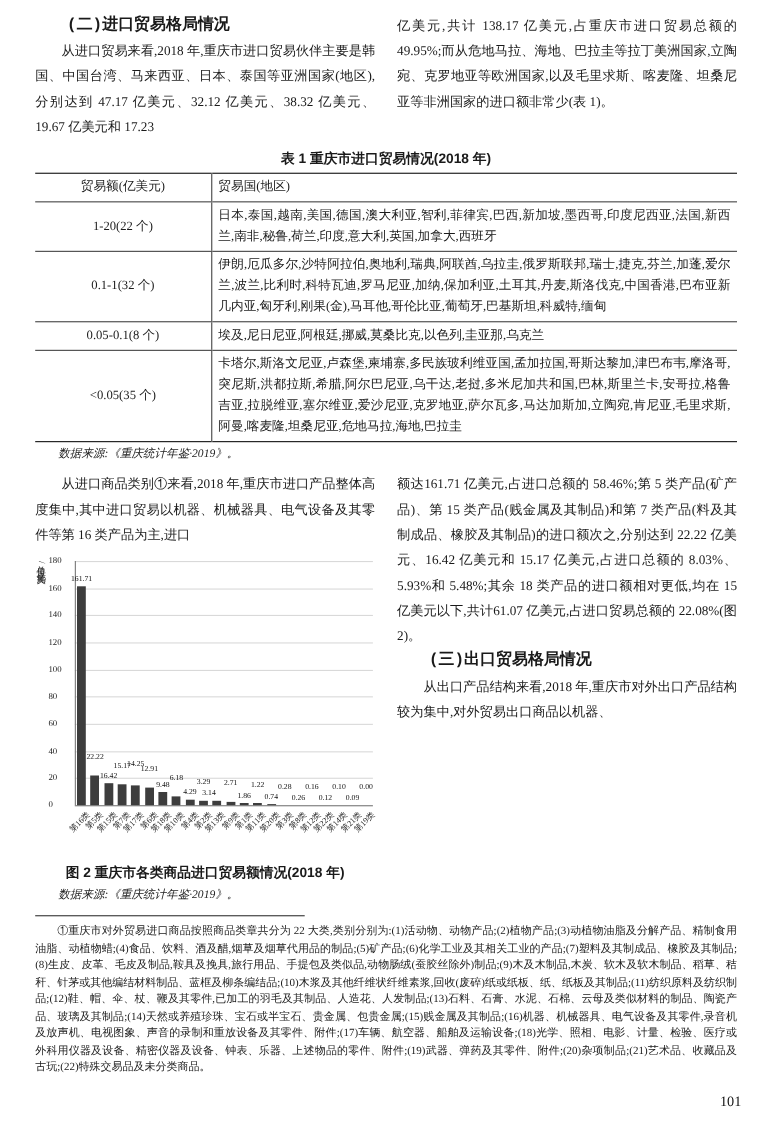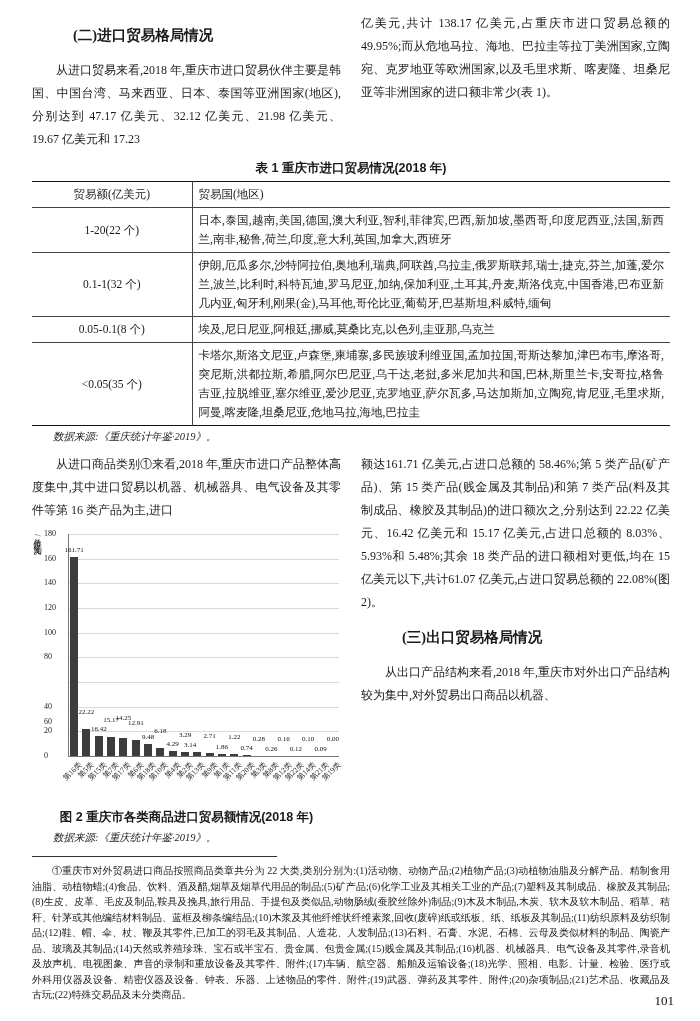--- a/index.html
+++ b/index.html
@@ -9,22 +9,22 @@
     position:relative; overflow:hidden;
     padding:12px 30px 0 32px;
     font-family:"Liberation Serif","DejaVu Serif",serif;
     color:#1a1a1a;
   }
   .twocol { display:flex; gap:20px; }
   .col { flex:1 1 0; min-width:0; }
   .para { margin:0; font-size:12px; line-height:23px; text-align:justify; }
   .indent { text-indent:2em; }
   .heading {
-    margin:12px; font-size:14.5px; line-height:23px; text-indent:2em;
-    font-family:Liberation Serif, serif; font-weight:bold;
+    margin:0; font-size:14.5px; line-height:23px; text-indent:2em;
+    font-family:Liberation Mono, monospace; font-weight:bold;
   }
   
   .table-block { margin-top:6px; }
   .table-title {
     text-align:center; font-size:12.5px; font-weight:bold;
     font-family:"Liberation Sans","DejaVu Sans",sans-serif;
     padding:3px 0 4px;
   }
   table.t1 { width:100%; border-collapse:collapse; border-top:1.6px solid #111; border-bottom:1.6px solid #111; }
   table.t1 th, table.t1 td { border-bottom:0.8px solid #444; font-weight:normal; font-size:11.5px; line-height:19px; padding:3px 6px; }
@@ -66,21 +66,21 @@
   .page-number { position:absolute; right:26px; bottom:12px; font-size:13px; color:#111; }
 </style>
 </head>
 <body>
 
 <div class="page">
 
   <div class="twocol">
     <div class="col">
       <h3 class="heading">(二)进口贸易格局情况</h3>
-      <p class="para indent">从进口贸易来看,2018 年,重庆市进口贸易伙伴主要是韩国、中国台湾、马来西亚、日本、泰国等亚洲国家(地区),分别达到 47.17 亿美元、32.12 亿美元、21.98 亿美元、19.67 亿美元和 17.23</p>
+      <p class="para indent">从进口贸易来看,2018 年,重庆市进口贸易伙伴主要是韩国、中国台湾、马来西亚、日本、泰国等亚洲国家(地区),分别达到 47.17 亿美元、32.12 亿美元、38.32 亿美元、19.67 亿美元和 17.23</p>
     </div>
     <div class="col">
       <p class="para">亿美元,共计 138.17 亿美元,占重庆市进口贸易总额的 49.95%;而从危地马拉、海地、巴拉圭等拉丁美洲国家,立陶宛、克罗地亚等欧洲国家,以及毛里求斯、喀麦隆、坦桑尼亚等非洲国家的进口额非常少(表 1)。</p>
     </div>
   </div>
 
   <div class="table-block">
     <div class="table-title">表 1  重庆市进口贸易情况(2018 年)</div>
     <table class="t1">
       <thead>
@@ -117,21 +117,21 @@
       <div class="chart">
         <div class="chart-unit">单位/亿美元</div>
         <div class="chart-plot" id="chart-plot">
             <div class="gridline axis0" style="top: 222px; left: 24px; width: 271px;"></div>
             <div class="ytick" style="top: 217px; width: 19px;">0</div>
             <div class="gridline" style="top: 197.333px; left: 24px; width: 271px;"></div>
             <div class="ytick" style="top: 192.333px; width: 19px;">20</div>
             <div class="gridline" style="top: 172.667px; left: 24px; width: 271px;"></div>
             <div class="ytick" style="top: 167.667px; width: 19px;">40</div>
             <div class="gridline" style="top: 148px; left: 24px; width: 271px;"></div>
-            <div class="ytick" style="top: 143px; width: 19px; margin-top: 40px;">60</div>
+            <div class="ytick" style="top: 143px; width: 19px;">60</div>
             <div class="gridline" style="top: 123.333px; left: 24px; width: 271px;"></div>
             <div class="ytick" style="top: 118.333px; width: 19px;">80</div>
             <div class="gridline" style="top: 98.6667px; left: 24px; width: 271px;"></div>
             <div class="ytick" style="top: 93.6667px; width: 19px;">100</div>
             <div class="gridline" style="top: 74px; left: 24px; width: 271px;"></div>
             <div class="ytick" style="top: 69px; width: 19px;">120</div>
             <div class="gridline" style="top: 49.3333px; left: 24px; width: 271px;"></div>
             <div class="ytick" style="top: 44.3333px; width: 19px;">140</div>
             <div class="gridline" style="top: 24.6667px; left: 24px; width: 271px;"></div>
             <div class="ytick" style="top: 19.6667px; width: 19px;">160</div>

